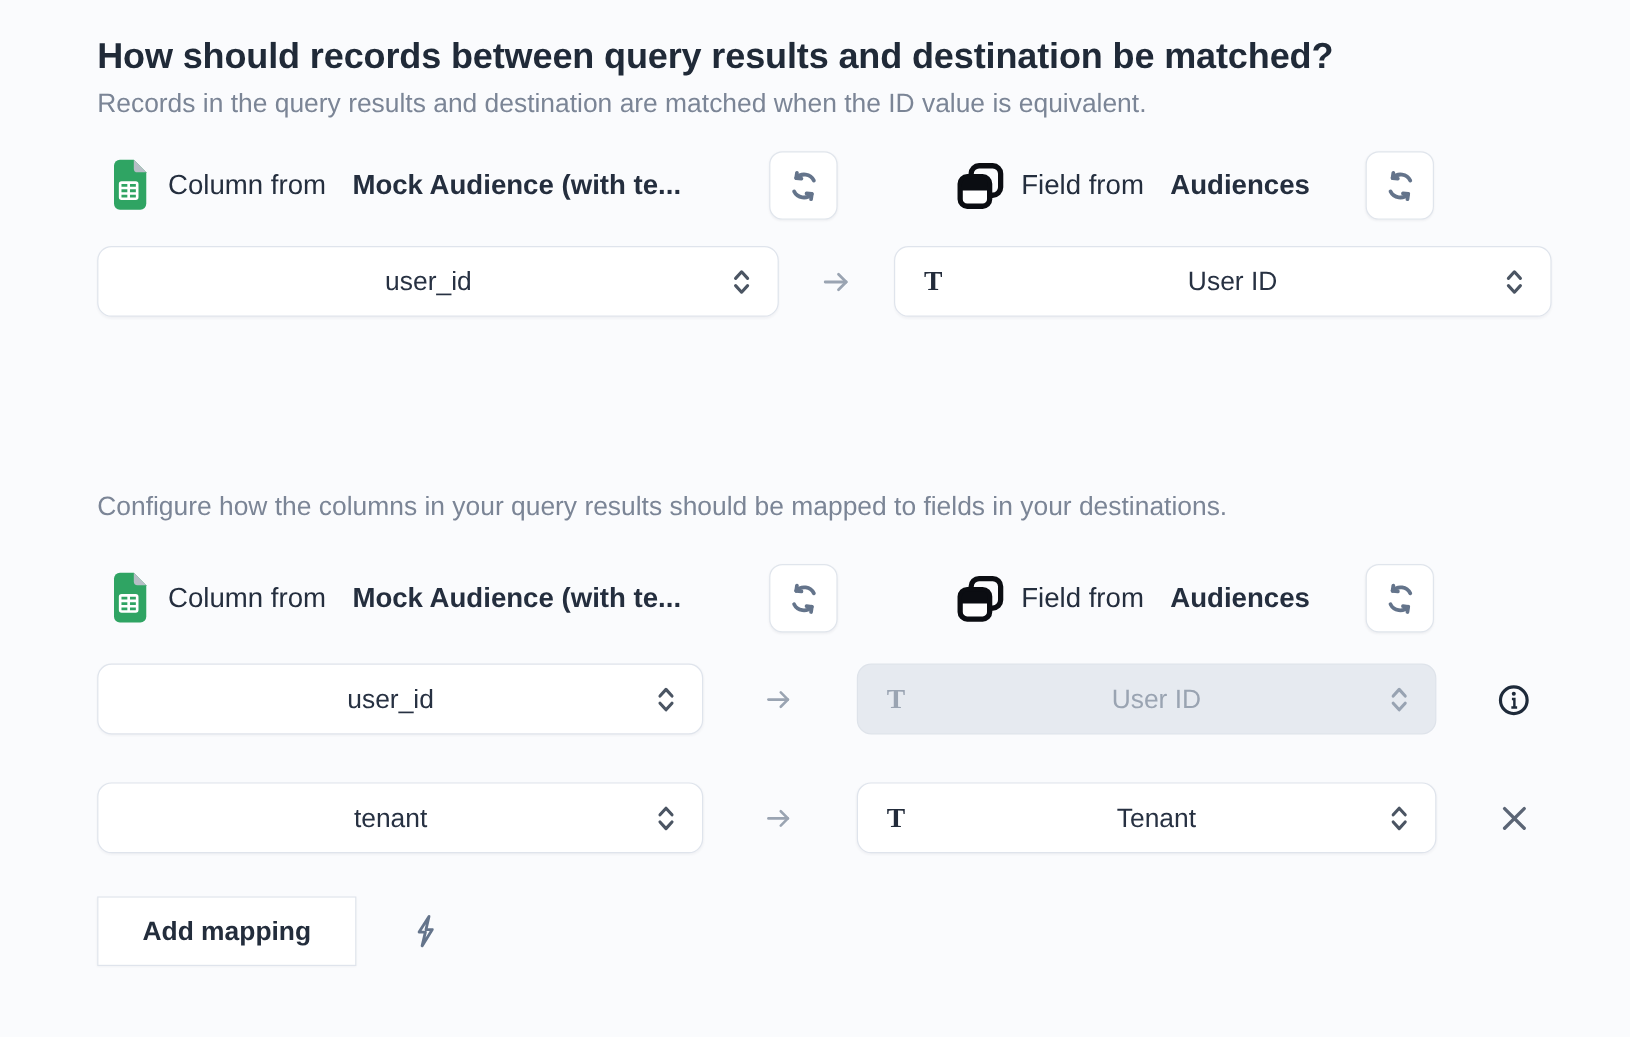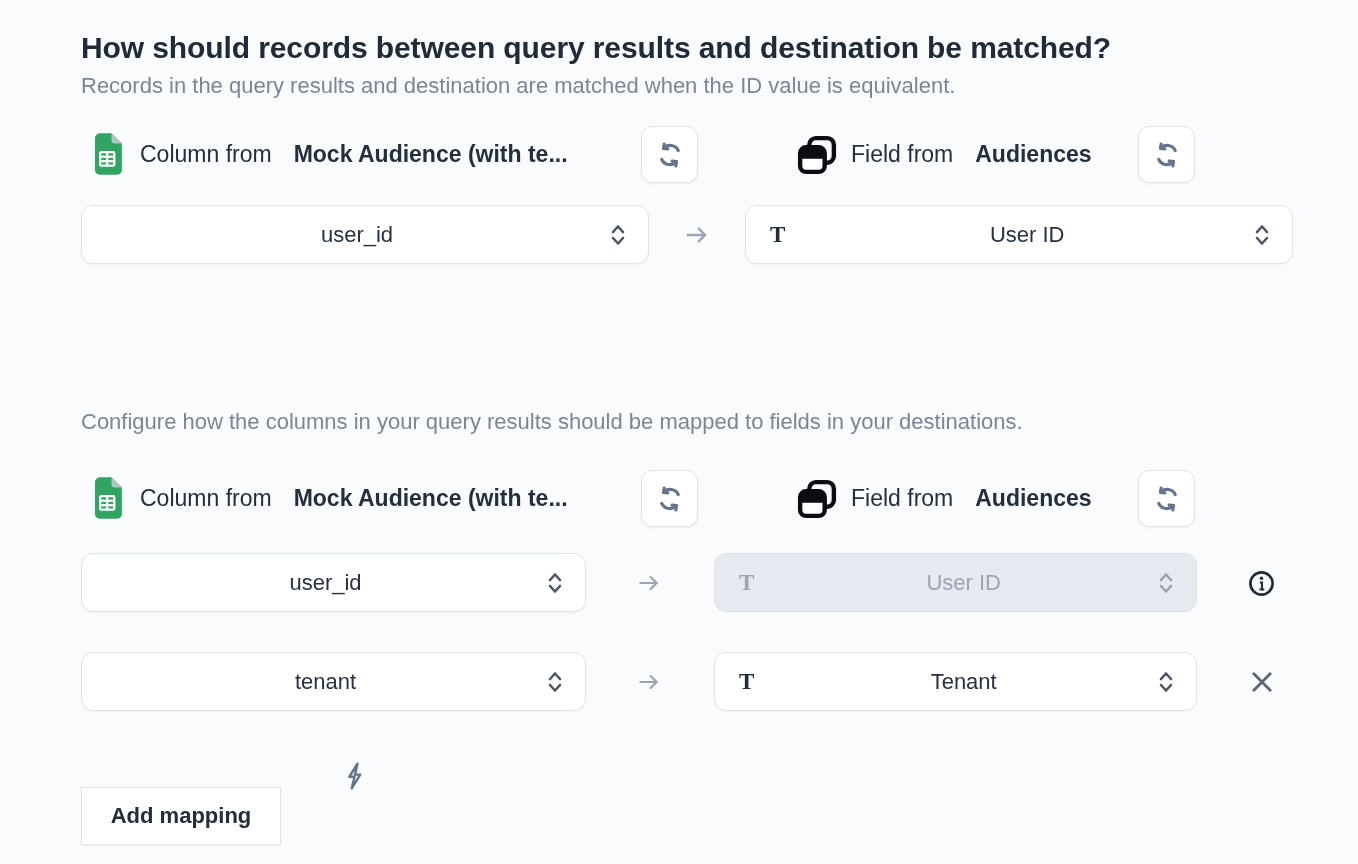--- a/index.html
+++ b/index.html
@@ -78,30 +78,29 @@
     display: flex; align-items: center; justify-content: center;
     color: #9aa4b2;
   }
   .ghost-btn {
     width: 36px; height: 36px;
     background: transparent; border: none;
     display: flex; align-items: center; justify-content: center;
     cursor: pointer; padding: 0;
   }
   .add-btn {
-    width: 200px; height: 58px;
+    width: 216px; height: 58px;
     border: 1.5px solid #dfe4ec;
     border-radius: 0;
     background: #fff;
     font-family: "Liberation Sans", sans-serif;
     font-size: 22px; font-weight: bold;
     color: #232d3c;
     box-shadow: 0 1px 2px rgba(16,24,40,.05);
     cursor: pointer;
-    margin-top: 40px;
   }
   .defs { position: absolute; width: 0; height: 0; overflow: hidden; }
 </style>
 </head>
 <body>
 
 <svg class="defs" aria-hidden="true">
   <symbol id="sym-sheets" viewBox="0 0 28 36">
     <path d="M9 1h9.5L27 9.5V31a4 4 0 0 1-4 4H9a4 4 0 0 1-4-4V5a4 4 0 0 1 4-4z" fill="#2fa463"></path>
     <path d="M18.5 1L27 9.5h-6a2.5 2.5 0 0 1-2.5-2.5z" fill="#b7bec6"></path>

